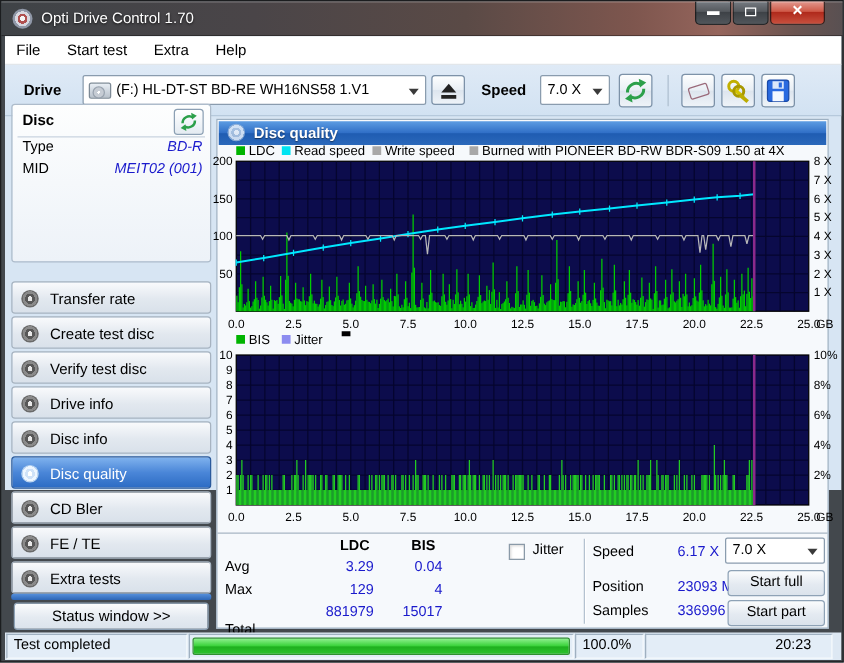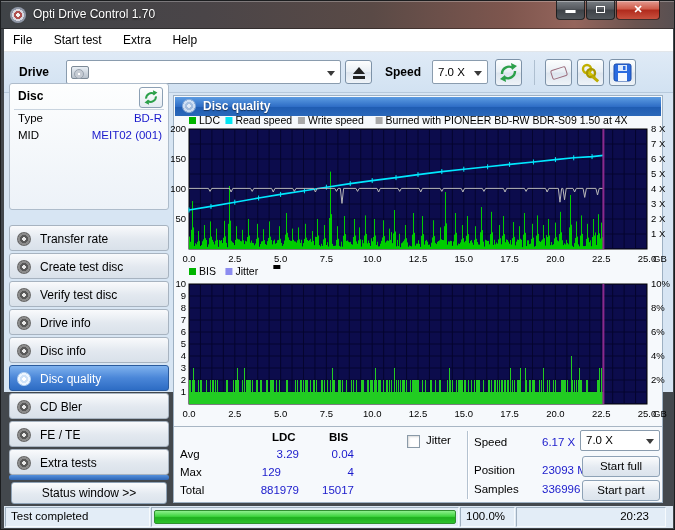--- a/index.html
+++ b/index.html
@@ -59,21 +59,21 @@
   .eraser .top { height:5px; background:#f29090; } .eraser .bot { height:5px; background:#5a72cc; }
 
   
   .disc-panel { position:absolute; left:5px; top:54px; width:160px; height:127px;
     background:linear-gradient(#fdfefe,#edf2f8); border:1px solid #aebccb; border-radius:3px; }
   .disc-panel .hd { position:absolute; left:8px; top:5px; font-weight:bold; color:#000; }
   .panel-refresh { position:absolute; right:5px; top:3px; width:24px; height:21px; border:1px solid #8ca0b4;
     border-radius:3px; background:linear-gradient(#fff,#e4ebf2); }
   .disc-sep { position:absolute; left:4px; top:25px; width:150px; height:1px; background:#c9d4df; }
   .kv { position:absolute; left:8px; width:144px; height:16px; font-size:11.5px; }
-  .kv .k { color:#000; } .kv .v { position:absolute; right:0; color:#1a1acc; }
+  .kv .k { color:#000; } .kv .v { position:absolute; right:0; color:#1a1acc;font-style:italic; }
   .label-row { position:absolute; left:8px; top:95px; width:148px; height:24px; font-size:11.5px; }
   .label-input { position:absolute; left:36px; top:-3px; width:88px; height:22px; border:1px solid #8a9cae;
     font-family:"Liberation Sans",sans-serif; font-size:11.5px; padding-left:5px; color:#000; background:#fff; }
   .disc-btn { position:absolute; left:130px; top:-4px; width:25px; height:24px; border:1px solid #8ca0b4;
     border-radius:3px; background:linear-gradient(#fff,#e8eef4); }
   .gold-disc { position:absolute; left:4px; top:4px; width:14px; height:14px; border-radius:50%;
     background:radial-gradient(circle,#fff 0 2px,#d8d090 2px 5px,#b8b060 5px 7px); border:1px solid #909048; }
 
   .nav-btn { position:absolute; left:5px; width:160px; height:26px; border:1px solid #a7b3c0; border-radius:3px;
     background:linear-gradient(#f9fafc,#e2e8ef 55%,#d9e1ea); color:#000; cursor:default; }
@@ -140,20 +140,21 @@
     <span class="menu-item">File</span>
     <span class="menu-item">Start test</span>
     <span class="menu-item">Extra</span>
     <span class="menu-item">Help</span>
   </div>
 
   <div class="toolbar">
     <span class="drive-label lbl-bold">Drive</span>
     <div class="combo drive-combo">
       <span class="drive-ico"></span>
+      <span>(F:)  HL-DT-ST BD-RE  WH16NS58 1.V1</span>
       <span class="arrow"></span>
     </div>
     <div class="tool-btn eject-btn">
       <span class="eject-glyph"></span>
     </div>
     <span class="speed-label lbl-bold">Speed</span>
     <div class="combo speed-combo">
       <span>7.0 X</span>
       <span class="arrow"></span>
     </div>
@@ -1267,23 +1268,23 @@
         <text x="479" y="151" font-size="9.5" fill="#000" text-anchor="start" font-family="&quot;Liberation Sans&quot;,sans-serif">GB</text>
       </svg>
 
     <div class="stats">
       <span class="hdr" style="left:98px">LDC</span>
       <span class="hdr" style="left:155px">BIS</span>
       <span class="rowlbl" style="top:21px">Avg</span>
       <span class="num" style="top:21px;left:75px;width:50px">3.29</span>
       <span class="num" style="top:21px;left:135px;width:45px">0.04</span>
       <span class="rowlbl" style="top:39px">Max</span>
-      <span class="num" style="top:39px;left:57px;width:50px">129</span>
+      <span class="num" style="top:39px;left:75px;width:50px">129</span>
       <span class="num" style="top:39px;left:135px;width:45px">4</span>
-      <span class="rowlbl" style="top:57px">Total</span>
+      <span class="rowlbl" style="top:71px">Total</span>
       <span class="num" style="top:57px;left:75px;width:50px">881979</span>
       <span class="num" style="top:57px;left:135px;width:45px">15017</span>
 
       <span class="checkbox"></span>
       <span class="jitter-lbl">Jitter</span>
       <div class="v-div"></div>
 
       <span class="rlabel" style="top:9px">Speed</span>
       <span class="rvalue" style="top:9px">6.17 X</span>
       <span class="rlabel" style="top:37px">Position</span>

